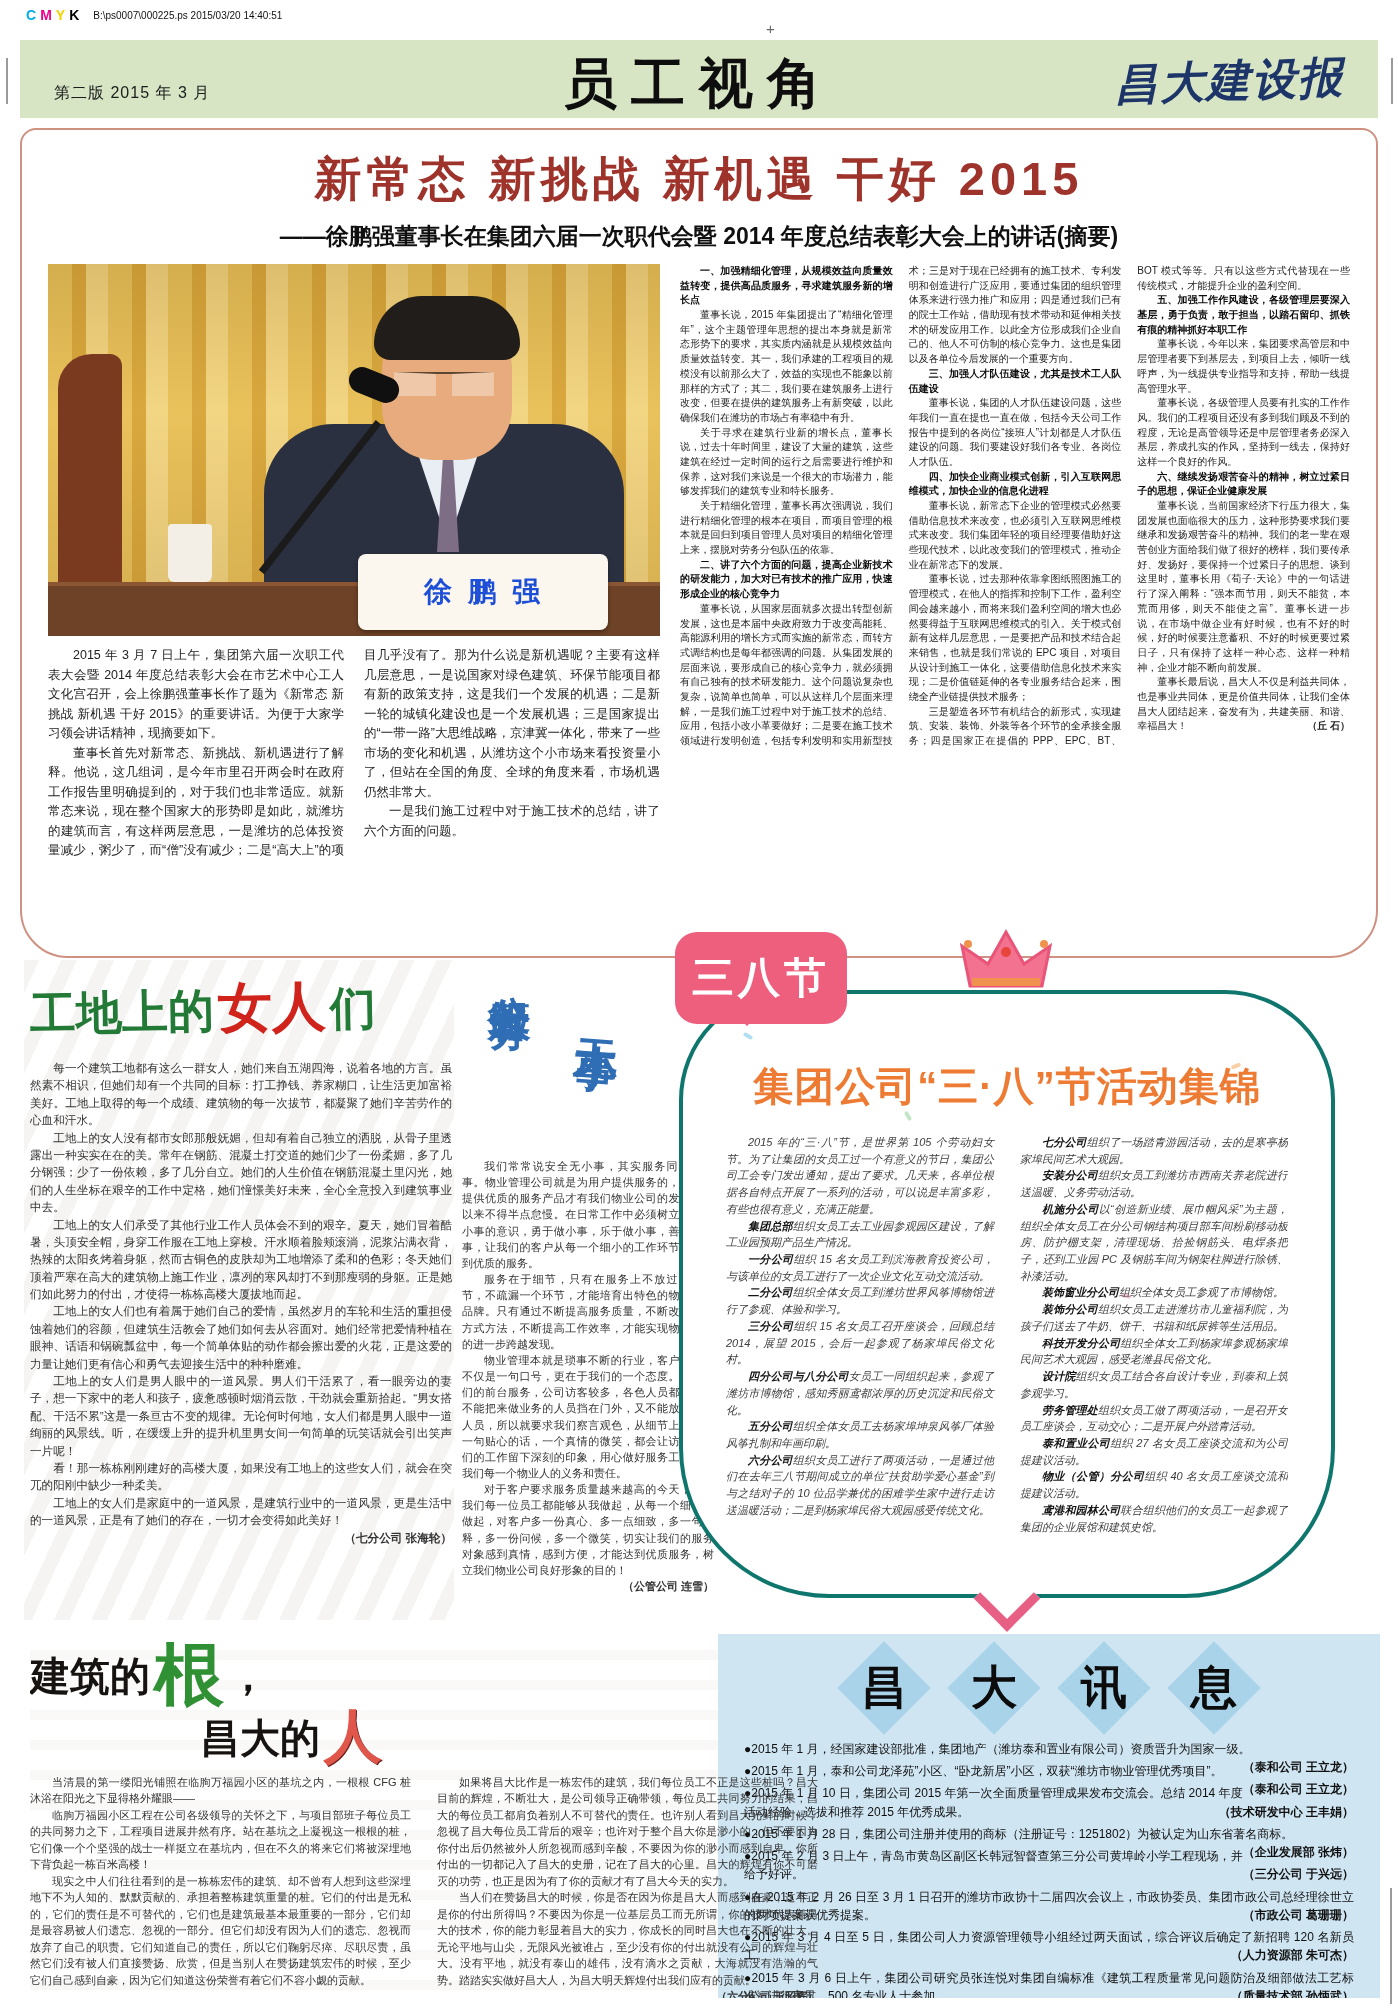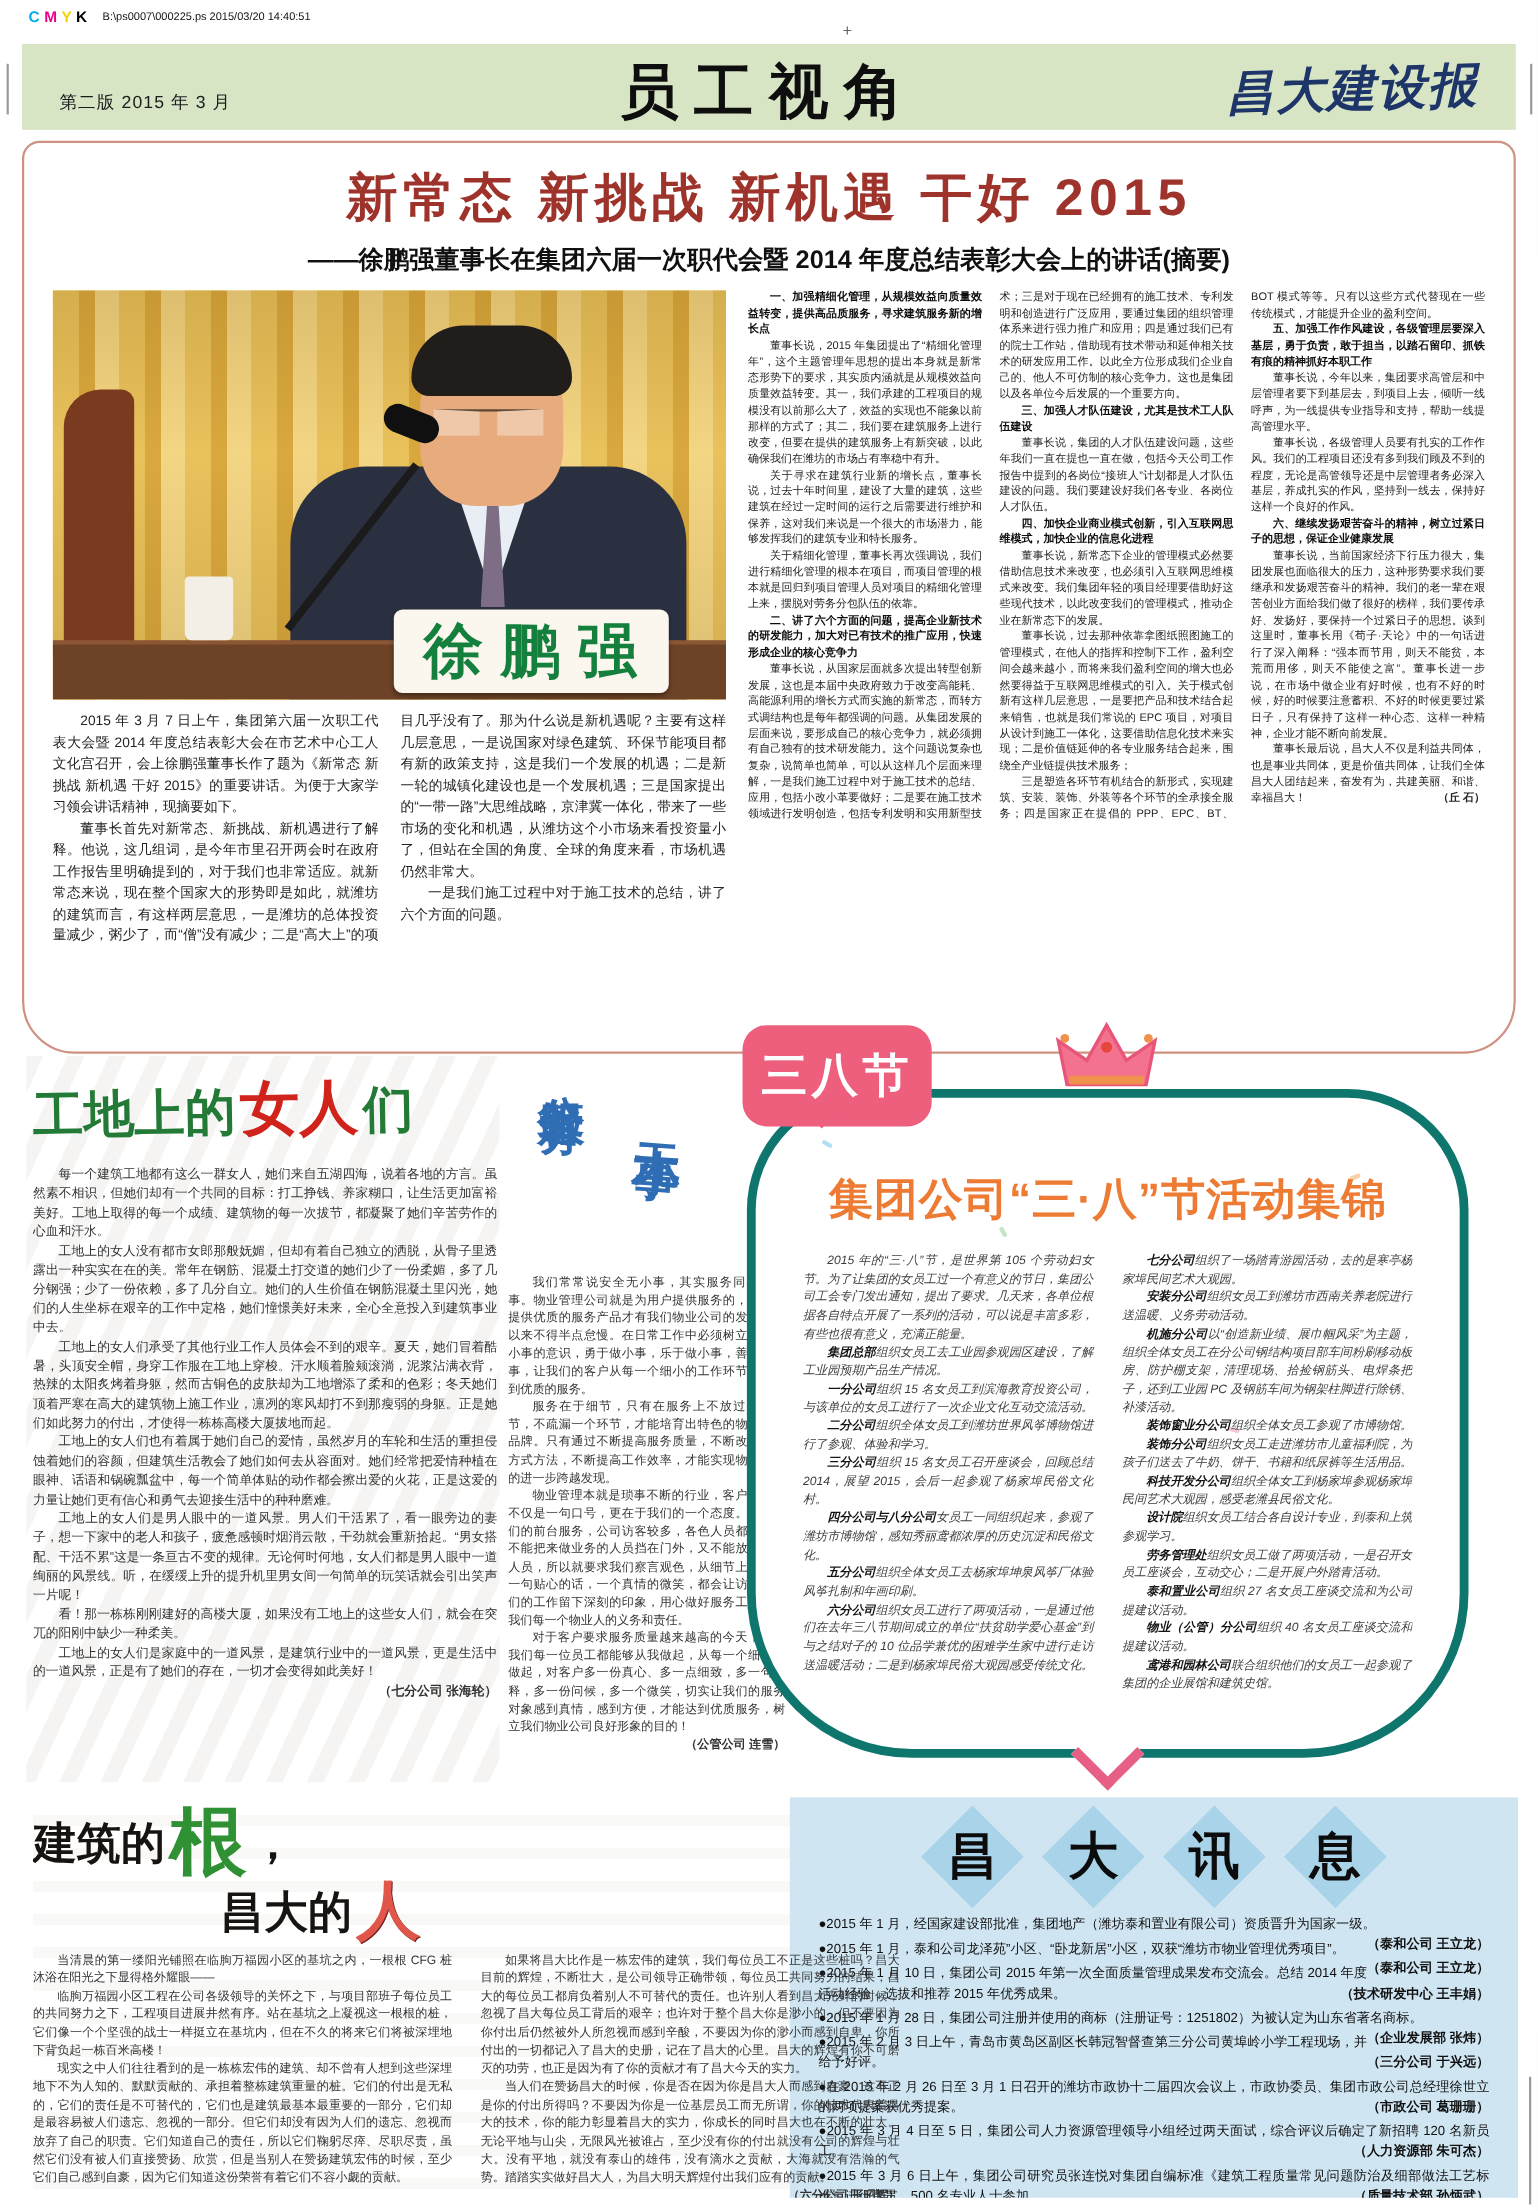--- a/index.html
+++ b/index.html
@@ -57,22 +57,22 @@
   .hair { position:absolute; top:6px; left:110px; width:146px; height:64px; background:#211d1a; border-radius:70px 70px 24px 24px; }
   .glasses { position:absolute; top:82px; left:130px; width:100px; height:24px;
              border-left:42px solid rgba(255,255,255,.35); border-right:42px solid rgba(255,255,255,.35);
              border-top:2px solid #5a4632; }
   .mic-arm { position:absolute; left:210px; bottom:64px; width:7px; height:190px; background:#1b1b1b; transform:rotate(38deg); transform-origin:bottom; }
   .mic-head { position:absolute; left:300px; top:108px; width:52px; height:26px; background:#101010; border-radius:13px; transform:rotate(22deg); }
   .desk { position:absolute; left:0; right:0; bottom:0; height:50px; background:#6d4226; }
   .desk-top { position:absolute; left:0; right:0; bottom:44px; height:10px; background:#8a5633; }
   .cup { position:absolute; left:120px; bottom:54px; width:44px; height:58px; background:#f3efe6; border-radius:4px 4px 6px 6px; }
   .name-card { position:absolute; right:52px; bottom:6px; width:250px; height:76px; background:#fbf7ef; border-radius:8px;
-               display:flex; align-items:center; justify-content:center; font-size:54px; font-weight:900;
-               color:#15803d; letter-spacing:16px; font-family:"Liberation Serif","DejaVu Serif",serif;
+               display:flex; align-items:center; justify-content:center; font-size:28px; font-weight:900;
+               color:#1d4ed8; letter-spacing:16px; font-family:"Liberation Serif","DejaVu Serif",serif;
                box-shadow:0 2px 4px rgba(0,0,0,.35); padding-left:14px;margin-left:36px; }
 
   
   .wm { position:absolute; z-index:0; opacity:.14; pointer-events:none;
         background:repeating-linear-gradient(115deg,#b9b2ab 0 14px,#ffffff 14px 34px); }
   .wm1 { left:24px; top:960px; width:430px; height:660px; }
   .wm2 { left:30px; top:1650px; width:780px; height:340px;
          background:repeating-linear-gradient(0deg,#cfc9c2 0 10px,#ffffff 10px 30px); opacity:.12; }
 
   
@@ -97,21 +97,21 @@
   .roots-title { font-family:"Liberation Serif","DejaVu Serif",serif; font-weight:900; line-height:.95; margin-bottom:10px; }
   .roots-title .ln2 { margin-left:170px; }
   .rt-black { color:#171310; font-size:40px; }
   .rt-green { color:#2f9133; font-size:70px; vertical-align:-8px; }
   .rt-red   { color:#e0564a; font-size:58px; text-shadow:1px 1px 0 #6b2020; vertical-align:-4px; }
   .roots-cols { column-count:2; column-gap:26px; font-size:11px; line-height:1.5; text-align:justify; height:232px; overflow:hidden; }
   .roots-cols p { text-indent:2em; color:#333; }
 
   
   .festival { position:absolute; left:675px; top:932px; width:662px; height:700px; z-index:1; }
-  .frame { position:absolute; left:4px; top:58px; right:2px; bottom:34px; border:8px solid #0f766e;
+  .frame { position:absolute; left:4px; top:58px; right:2px; bottom:34px; border:4px solid #0f766e;
            border-radius:110px 110px 150px 150px; background:#fff; }
   .frame::after { content:""; position:absolute; left:50%; bottom:-28px; width:38px; height:38px; background:#fff;
                   border-right:9px solid #e75f85; border-bottom:9px solid #e75f85;
                   transform:translateX(-50%) rotate(45deg); }
   .badge { position:absolute; left:0; top:0; width:172px; height:92px; background:#ee5f7e; border-radius:22px;
            color:#fff; font-size:42px; font-weight:900; display:flex; align-items:center; justify-content:center;
            letter-spacing:4px; z-index:4; }
   .badge::after { content:""; position:absolute; bottom:-16px; left:58px; border:14px solid transparent; border-top-color:#ee5f7e; }
   .crown { position:absolute; left:50%; top:-4px; transform:translateX(-50%); z-index:4; }
   .fest-inner { position:absolute; inset:9px; padding:56px 34px 8px; overflow:hidden; }

